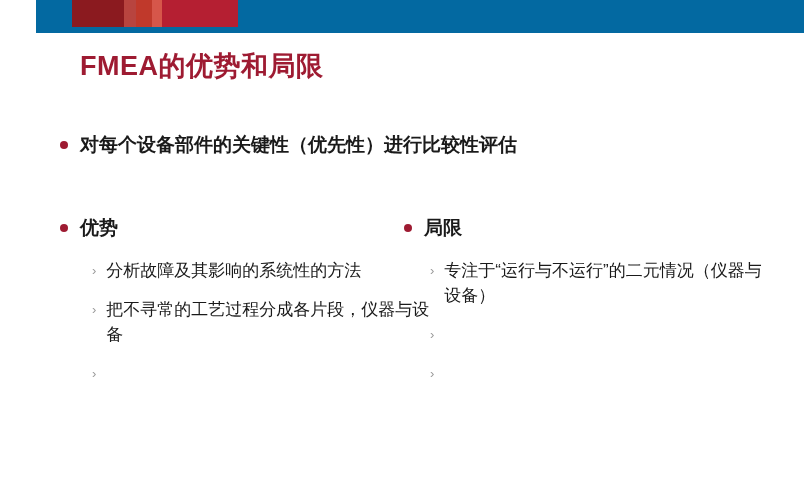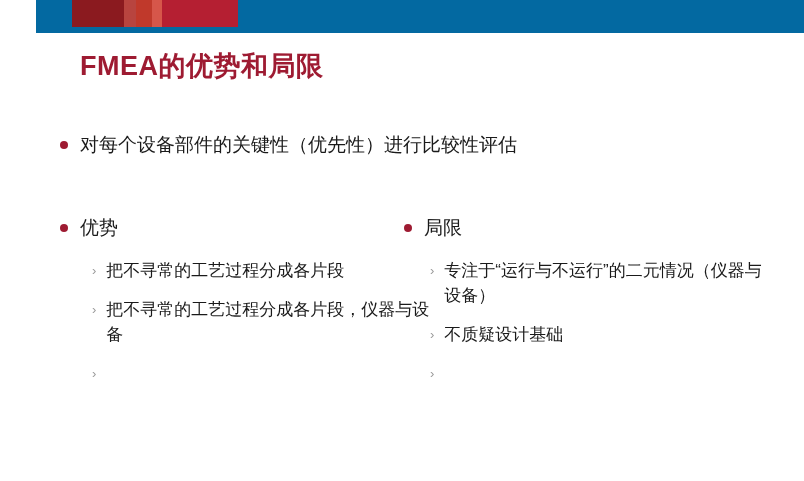--- a/index.html
+++ b/index.html
@@ -73,21 +73,21 @@
     width: 8px;
     height: 8px;
     border-radius: 50%;
     background: #9e1b32;
     margin-top: 9px;
     margin-right: 12px;
     flex: 0 0 auto;
   }
   .lvl1 .txt {
     font-size: 19px;
-    font-weight: normal;
+    font-weight: bold;
     color: #1a1a1a;
     line-height: 26px;
   }
 
   #main-point { left: 60px; top: 132px; }
   #adv-head   { left: 60px; top: 215px; }
   #lim-head   { left: 404px; top: 215px; }
 
   
   .column {
@@ -142,38 +142,37 @@
   </div>
 
   <div class="lvl1" id="lim-head">
     <span class="dot"></span>
     <span class="txt">局限</span>
   </div>
 
   <div class="column" id="adv-col">
     <div class="lvl2">
       <span class="arrow">›</span>
-      <span class="txt">把不寻常的工艺过程分成各片段</span>
+      <span class="txt">分析故障及其影响的系统性的方法</span>
     </div>
     <div class="lvl2">
       <span class="arrow">›</span>
       <span class="txt">把不寻常的工艺过程分成各片段，仪器与设备</span>
     </div>
     <div class="lvl2">
       <span class="arrow">›</span>
     </div>
   </div>
 
   <div class="column" id="lim-col">
     <div class="lvl2">
       <span class="arrow">›</span>
       <span class="txt">专注于“运行与不运行”的二元情况（仪器与设备）</span>
     </div>
     <div class="lvl2">
       <span class="arrow">›</span>
-      <span class="txt">不质疑设计基础</span>
     </div>
     <div class="lvl2">
       <span class="arrow">›</span>
     </div>
   </div>
 
 </div>
 
 </body></html>

